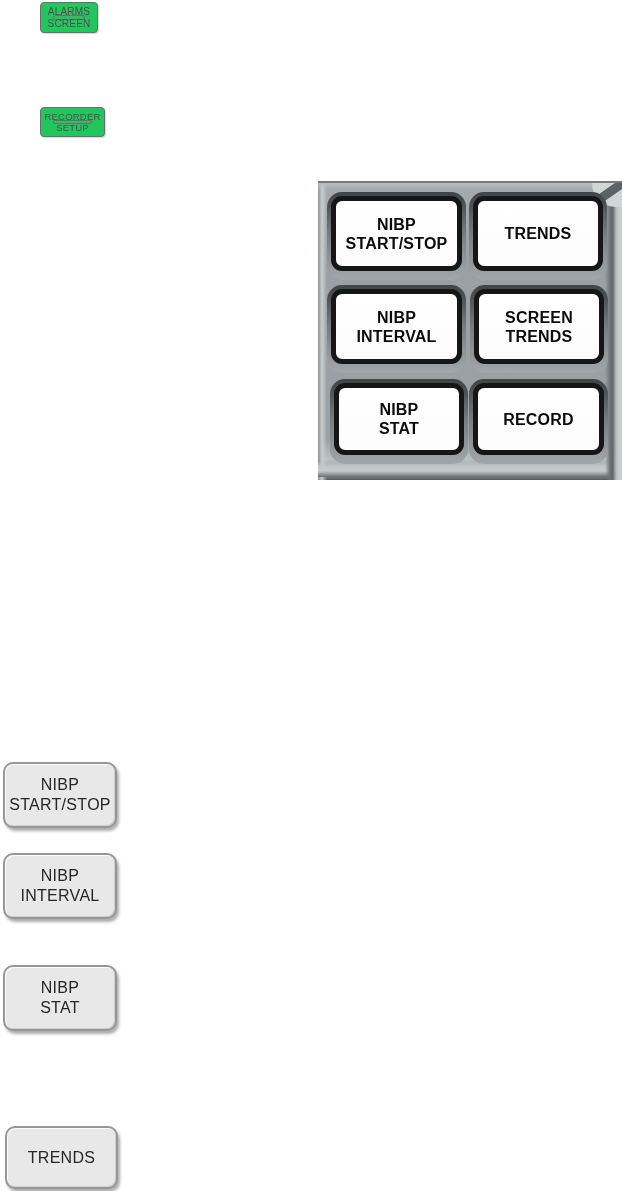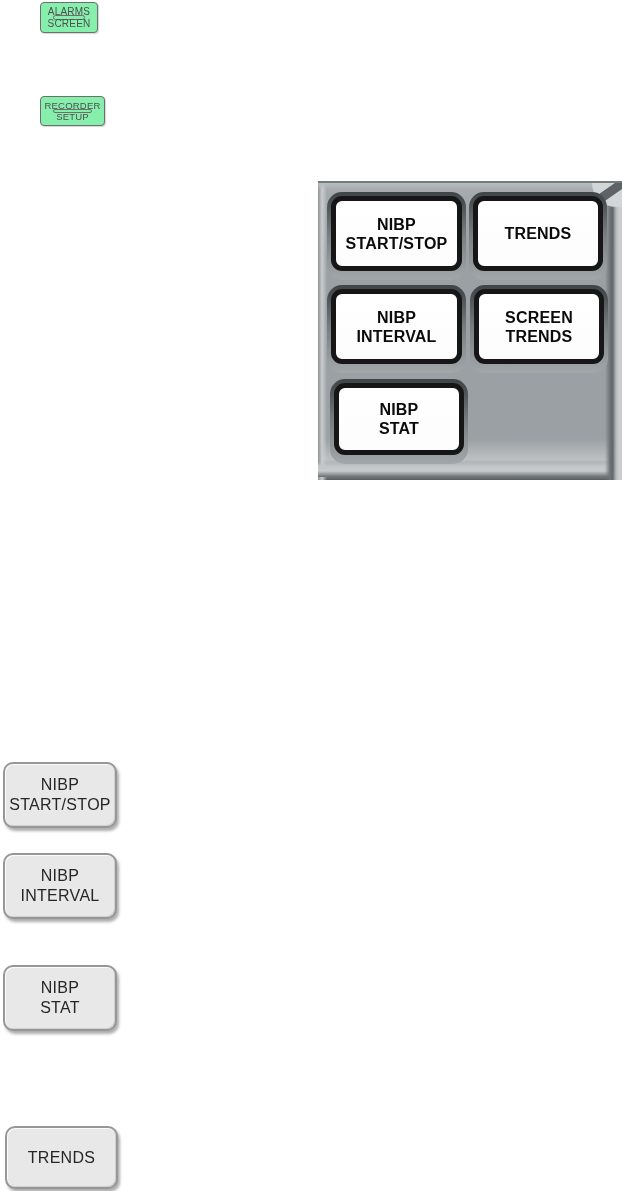--- a/index.html
+++ b/index.html
@@ -17,34 +17,34 @@
   }
   html,body{margin:0;padding:0;background:#fff;}
   .page{
     position:relative;width:622px;height:1191px;overflow:hidden;
     background:var(--page-bg);
     font-family:"Liberation Sans","DejaVu Sans",sans-serif;
   }
 
   
   .small-key{
-    position:absolute;background:#86efac;
+    position:absolute;background:#22c55e;
     border:1px solid var(--small-key-border);
     border-radius:4px;padding:12px;box-sizing:border-box;
     box-shadow:1px 1px 1px #d6d6d6;
   }
   .small-key-inner{
     width:100%;height:100%;box-sizing:border-box;
     border:1px solid var(--small-key-border);border-radius:6px;
     display:flex;align-items:center;justify-content:center;
     text-align:center;font-size:10px;line-height:11.5px;
     color:var(--small-key-text);letter-spacing:0.2px;white-space:pre-line;
   }
   .key-alarms{left:40px;top:2px;width:58px;height:31px;}
-  .key-recorder{left:40px;top:96px;width:65px;height:30px;}
+  .key-recorder{left:40px;top:107px;width:65px;height:30px;}
   .key-recorder .small-key-inner{font-size:9.5px;}
 
   
   .panel{
     position:absolute;left:318px;top:181px;width:304px;height:299px;
     background:linear-gradient(180deg,#a6abae 0%,var(--panel-gray) 25%,var(--panel-gray) 86%,#bcc0c2 93%,#8d9294 98%,#565b5e 100%);
     border-top:2px solid #757a7d;box-sizing:border-box;overflow:hidden;
   }
   .edge-left{position:absolute;left:0;top:0;bottom:0;width:9px;
     background:linear-gradient(90deg,#8d9295,#c9cdce 45%,rgba(154,160,163,0));}
@@ -127,20 +127,23 @@
 INTERVAL</div>
     </div>
     <div class="recess r2c2">
       <div class="panel-key">SCREEN
 TRENDS</div>
     </div>
     <div class="recess r3c1">
       <div class="panel-key">NIBP
 STAT</div>
     </div>
+    <div class="recess r3c2">
+      <div class="panel-key">RECORD</div>
+    </div>
   </div>
 
   <div class="side-key sk1">NIBP
 START/STOP</div>
   <div class="side-key sk2">NIBP
 INTERVAL</div>
   <div class="side-key sk3">NIBP
 STAT</div>
   <div class="side-key sk4">TRENDS</div>
 

